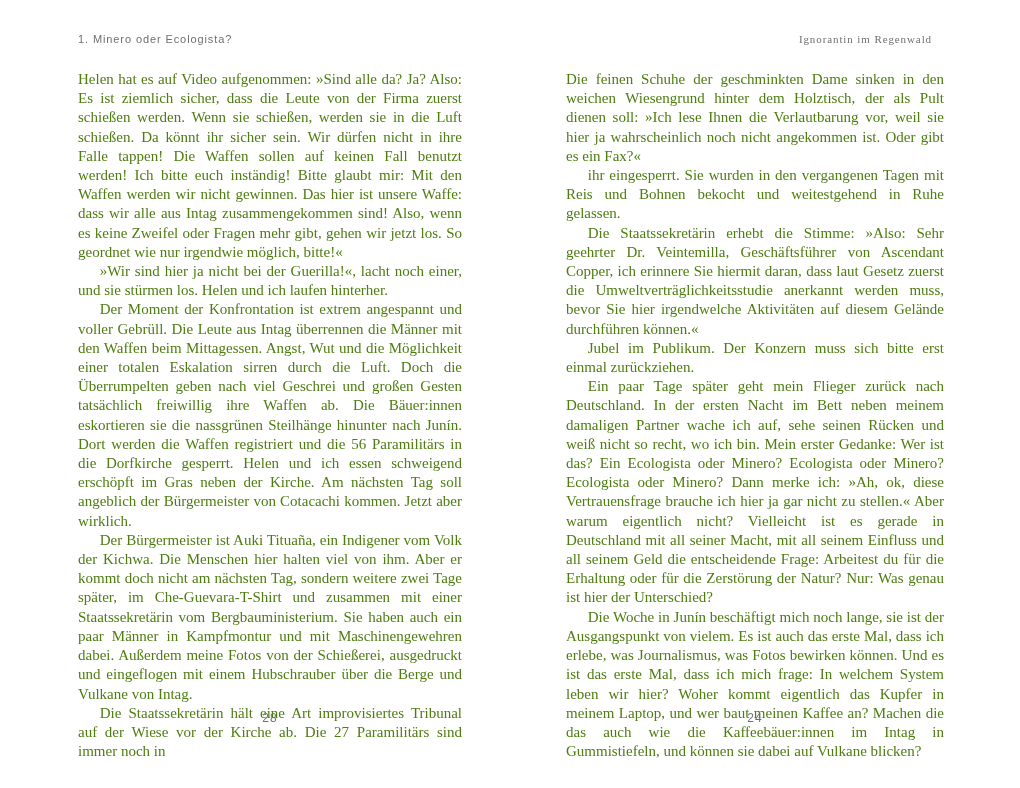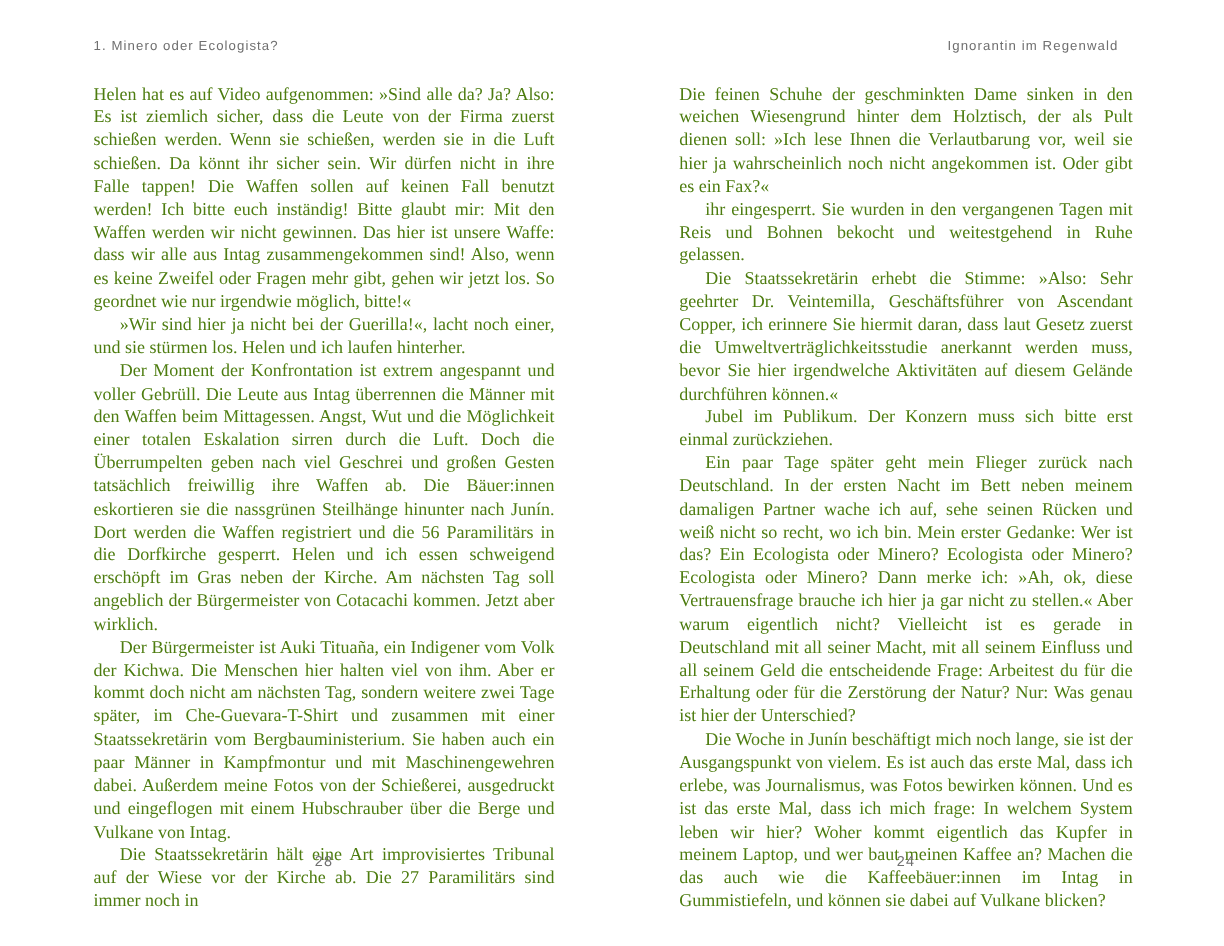--- a/index.html
+++ b/index.html
@@ -25,21 +25,21 @@
     position: absolute;
     top: 33px;
     left: 0;
     right: 12px;
     font-family: "Liberation Sans", sans-serif;
     font-size: 11px;
     color: #6f6f6f;
     letter-spacing: 0.9px;
   }
   .running-header.align-left  { text-align: left; }
-  .running-header.align-right { text-align: right; }
+  .running-header.align-right { text-align: right; font-family: Liberation Serif, serif; }
 
   .body-text {
     position: absolute;
     top: 70px;
     left: 0;
     right: 0;
     font-size: 15px;
     line-height: 19.2px;
     color: #4d7c0f;
     text-align: justify;

